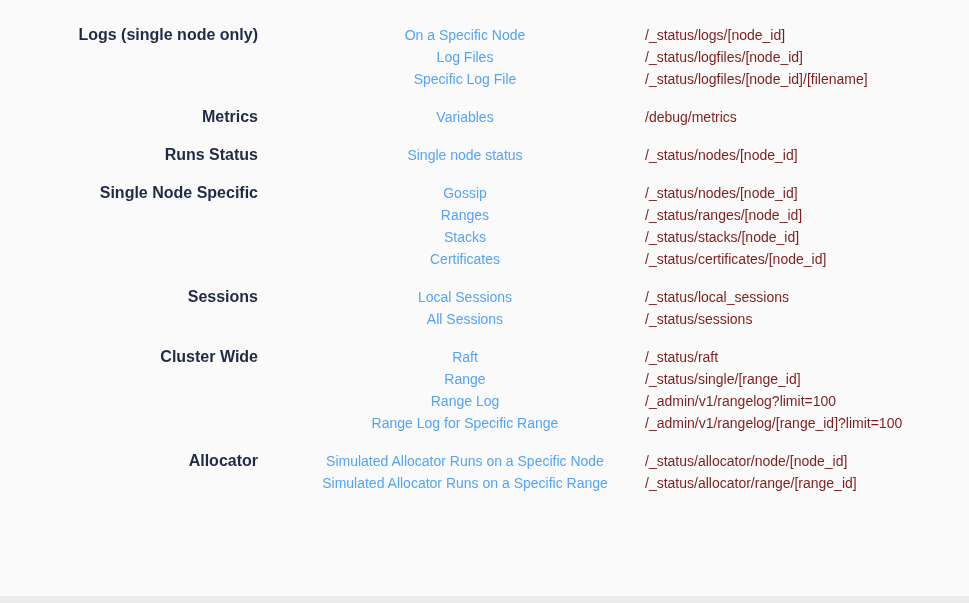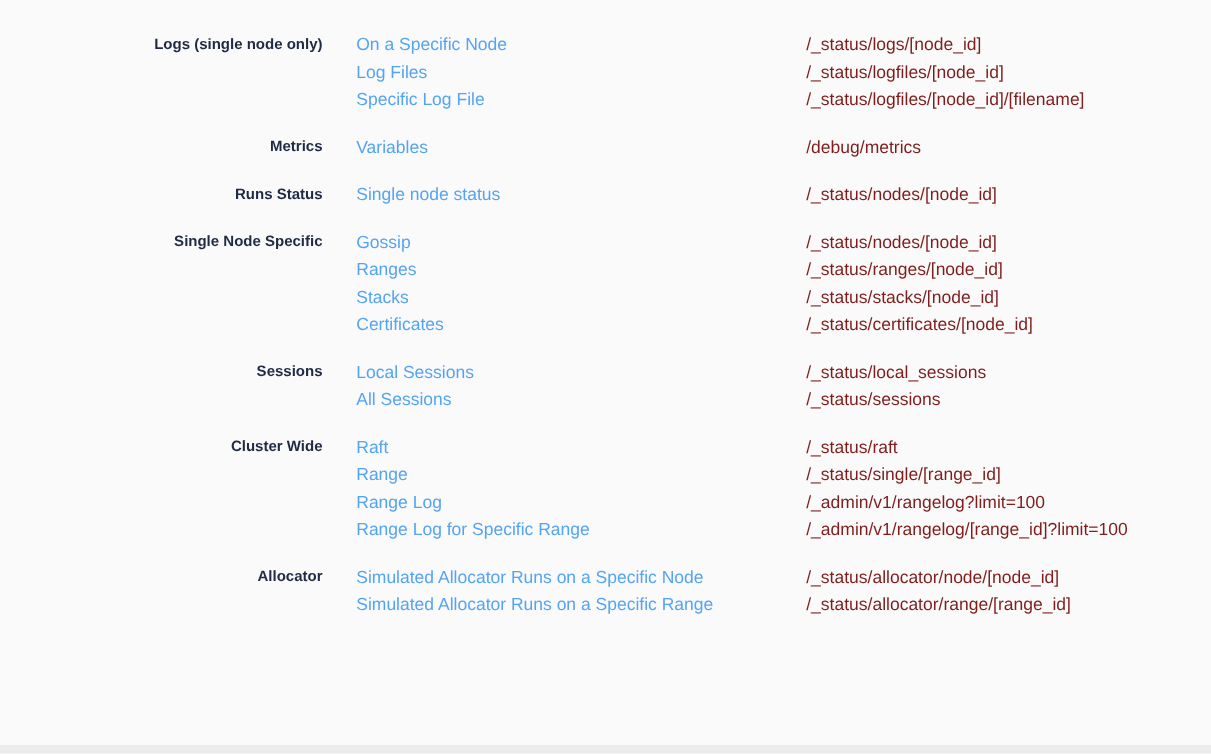--- a/index.html
+++ b/index.html
@@ -28,21 +28,21 @@
   }
   .section {
     display: flex;
     align-items: flex-start;
     margin-bottom: 16px;
   }
   .category {
     width: 258px;
     flex: 0 0 258px;
     text-align: right;
-    font-size: 12px;
+    font-size: 16px;
     font-weight: 600;
     color: #1f2a44;
     line-height: 22px;
     padding-top: 0;
   }
   .rows {
     margin-left: 27px;
     display: flex;
     flex-direction: column;
   }
@@ -51,20 +51,21 @@
     align-items: baseline;
     line-height: 22px;
   }
   .link {
     flex: 0 0 360px;
     width: 360px;
     font-size: 14px;
     color: #54a4f4;
     text-decoration: none;
     cursor: pointer;
+    text-align: center;
   }
   .path {
     font-size: 14px;
     color: #7f1d1d;
     white-space: nowrap;
   }
   .footer-band {
     position: absolute;
     left: 0;
     bottom: 0;

